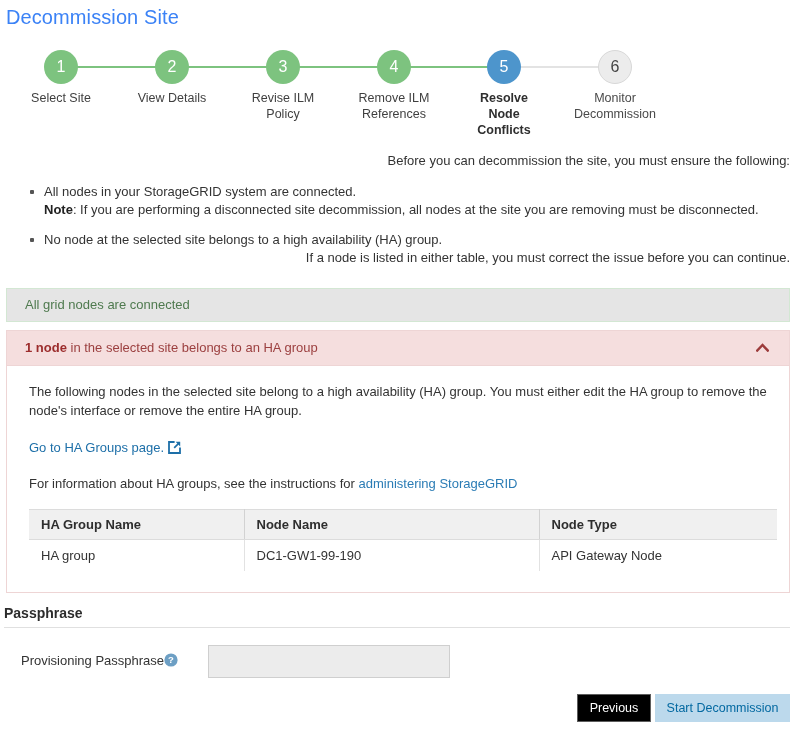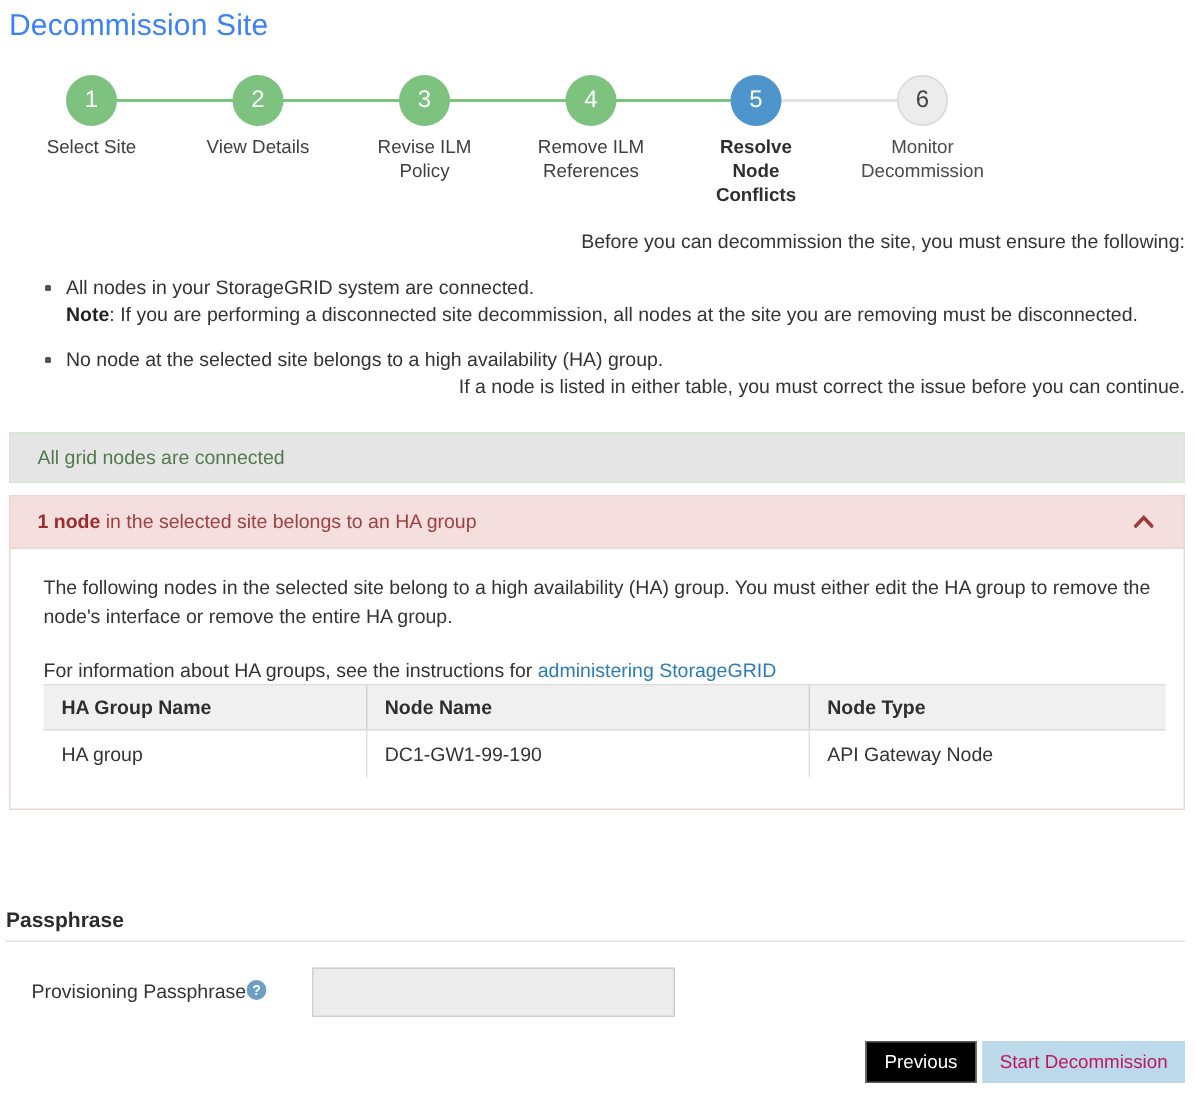--- a/index.html
+++ b/index.html
@@ -181,21 +181,21 @@
     vertical-align: -2px;
     margin-left: 4px;
     width: 13px;
     height: 13px;
   }
   .info-row { margin-top: 17px !important; }
   .inline-link { color: #2b7cb5; text-decoration: none; }
 
   
   table.ha-table {
-    margin-top: 0;
+    margin-top: 16px;
     width: 748px;
     border-collapse: collapse;
     font-size: 13px;
   }
   table.ha-table th {
     background: #f0f0f0;
     border-top: 1px solid #dcdcdc;
     border-bottom: 1px solid #dcdcdc;
     border-right: 1px solid #d2d2d2;
     text-align: left;
@@ -274,21 +274,21 @@
     cursor: pointer;
   }
   .btn-start {
     position: absolute;
     left: 655px;
     top: 694px;
     width: 135px;
     height: 28px;
     background: #bcd9ec;
     border: 1px solid #bcd9ec;
-    color: #be185d;
+    color: #0369a1;
     font-family: "Liberation Sans", sans-serif;
     font-size: 12.5px;
     cursor: default;
   }
 </style>
 </head>
 <body>
 
 <div class="page-title">Decommission Site</div>
 
@@ -359,20 +359,27 @@
   <div class="alert-head">
     <b>1 node</b><span> in the selected site belongs to an HA group</span>
     <svg class="chev" viewBox="0 0 13 9">
       <path d="M1.2 7.6 L6.5 2.0 L11.8 7.6" stroke="#9c3b3b" stroke-width="2.4" fill="none" stroke-linecap="square"></path>
     </svg>
   </div>
 
   <div class="alert-body">
     <p>The following nodes in the selected site belong to a high availability (HA) group. You must either edit the HA group to remove the node's interface or remove the entire HA group.</p>
 
+    <p class="link-row">
+      <a class="ha-link" href="#">Go to HA Groups page.</a><svg class="ext-icon" viewBox="0 0 13 13">
+        <path d="M6.6 1.0 H1.0 V12.0 H12.0 V6.6" stroke="#1d6fa8" stroke-width="1.8" fill="none"></path>
+        <path d="M7.6 0.8 H12.2 V5.4 Z" fill="#1d6fa8"></path>
+        <path d="M11.6 1.4 L6.2 6.8" stroke="#1d6fa8" stroke-width="1.7" fill="none"></path>
+      </svg>
+    </p>
 
     <p class="info-row"><span>For information about HA groups, see the instructions for </span><a class="inline-link" href="#">administering StorageGRID</a></p>
 
     <table class="ha-table">
       <thead>
         <tr>
           <th class="col1">HA Group Name</th>
           <th class="col2">Node Name</th>
           <th>Node Type</th>
         </tr>

